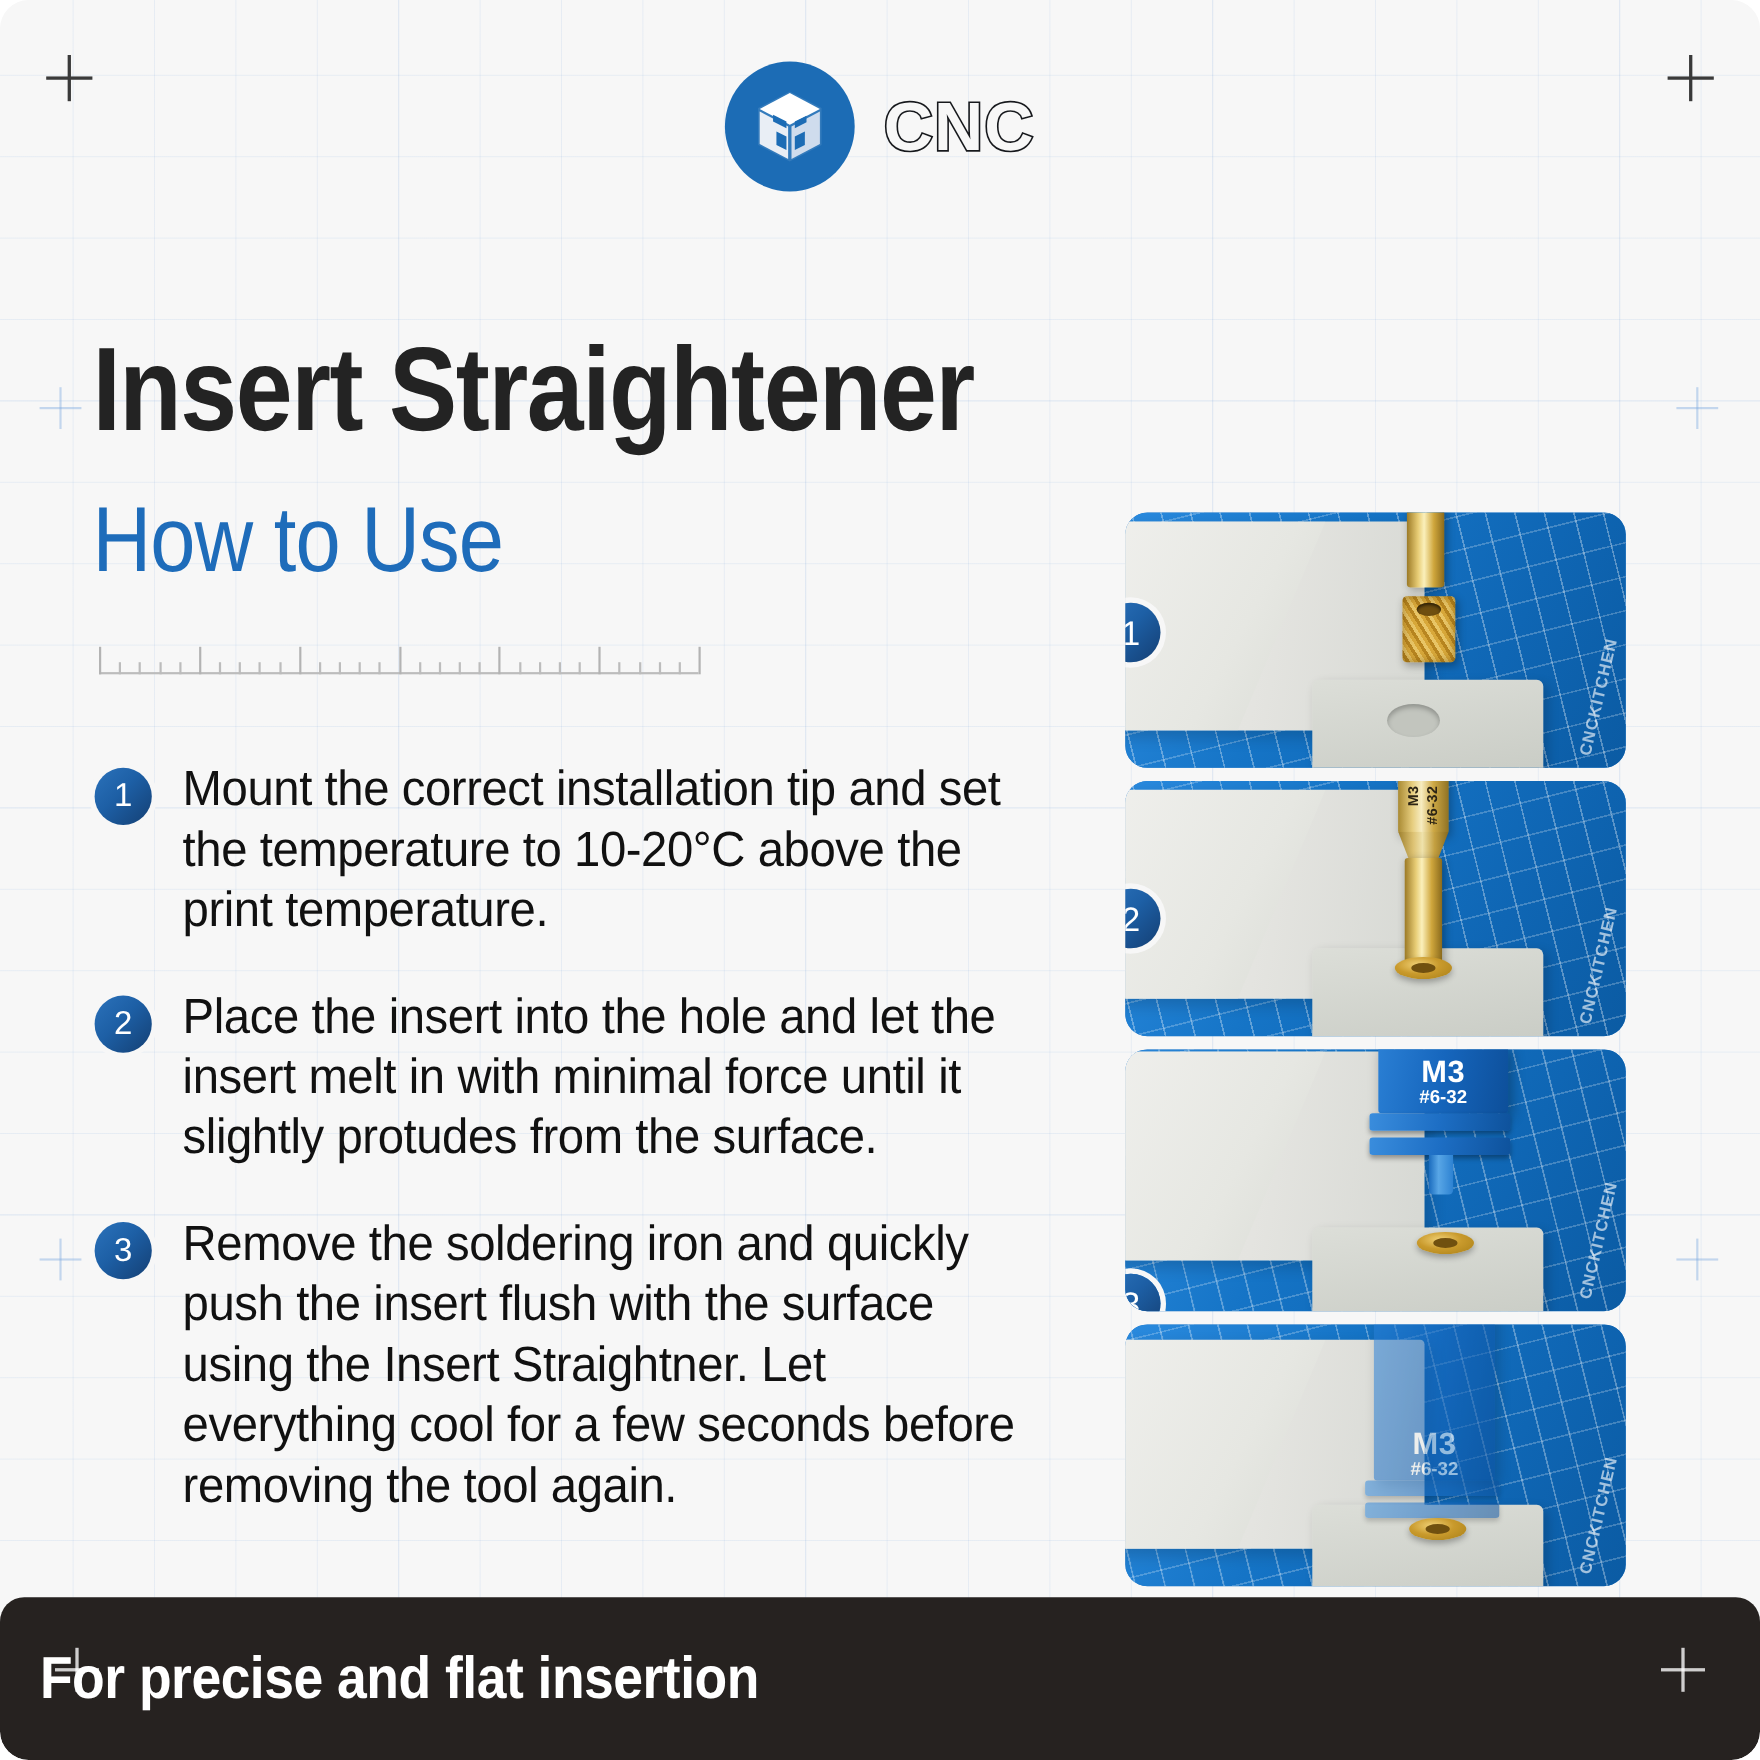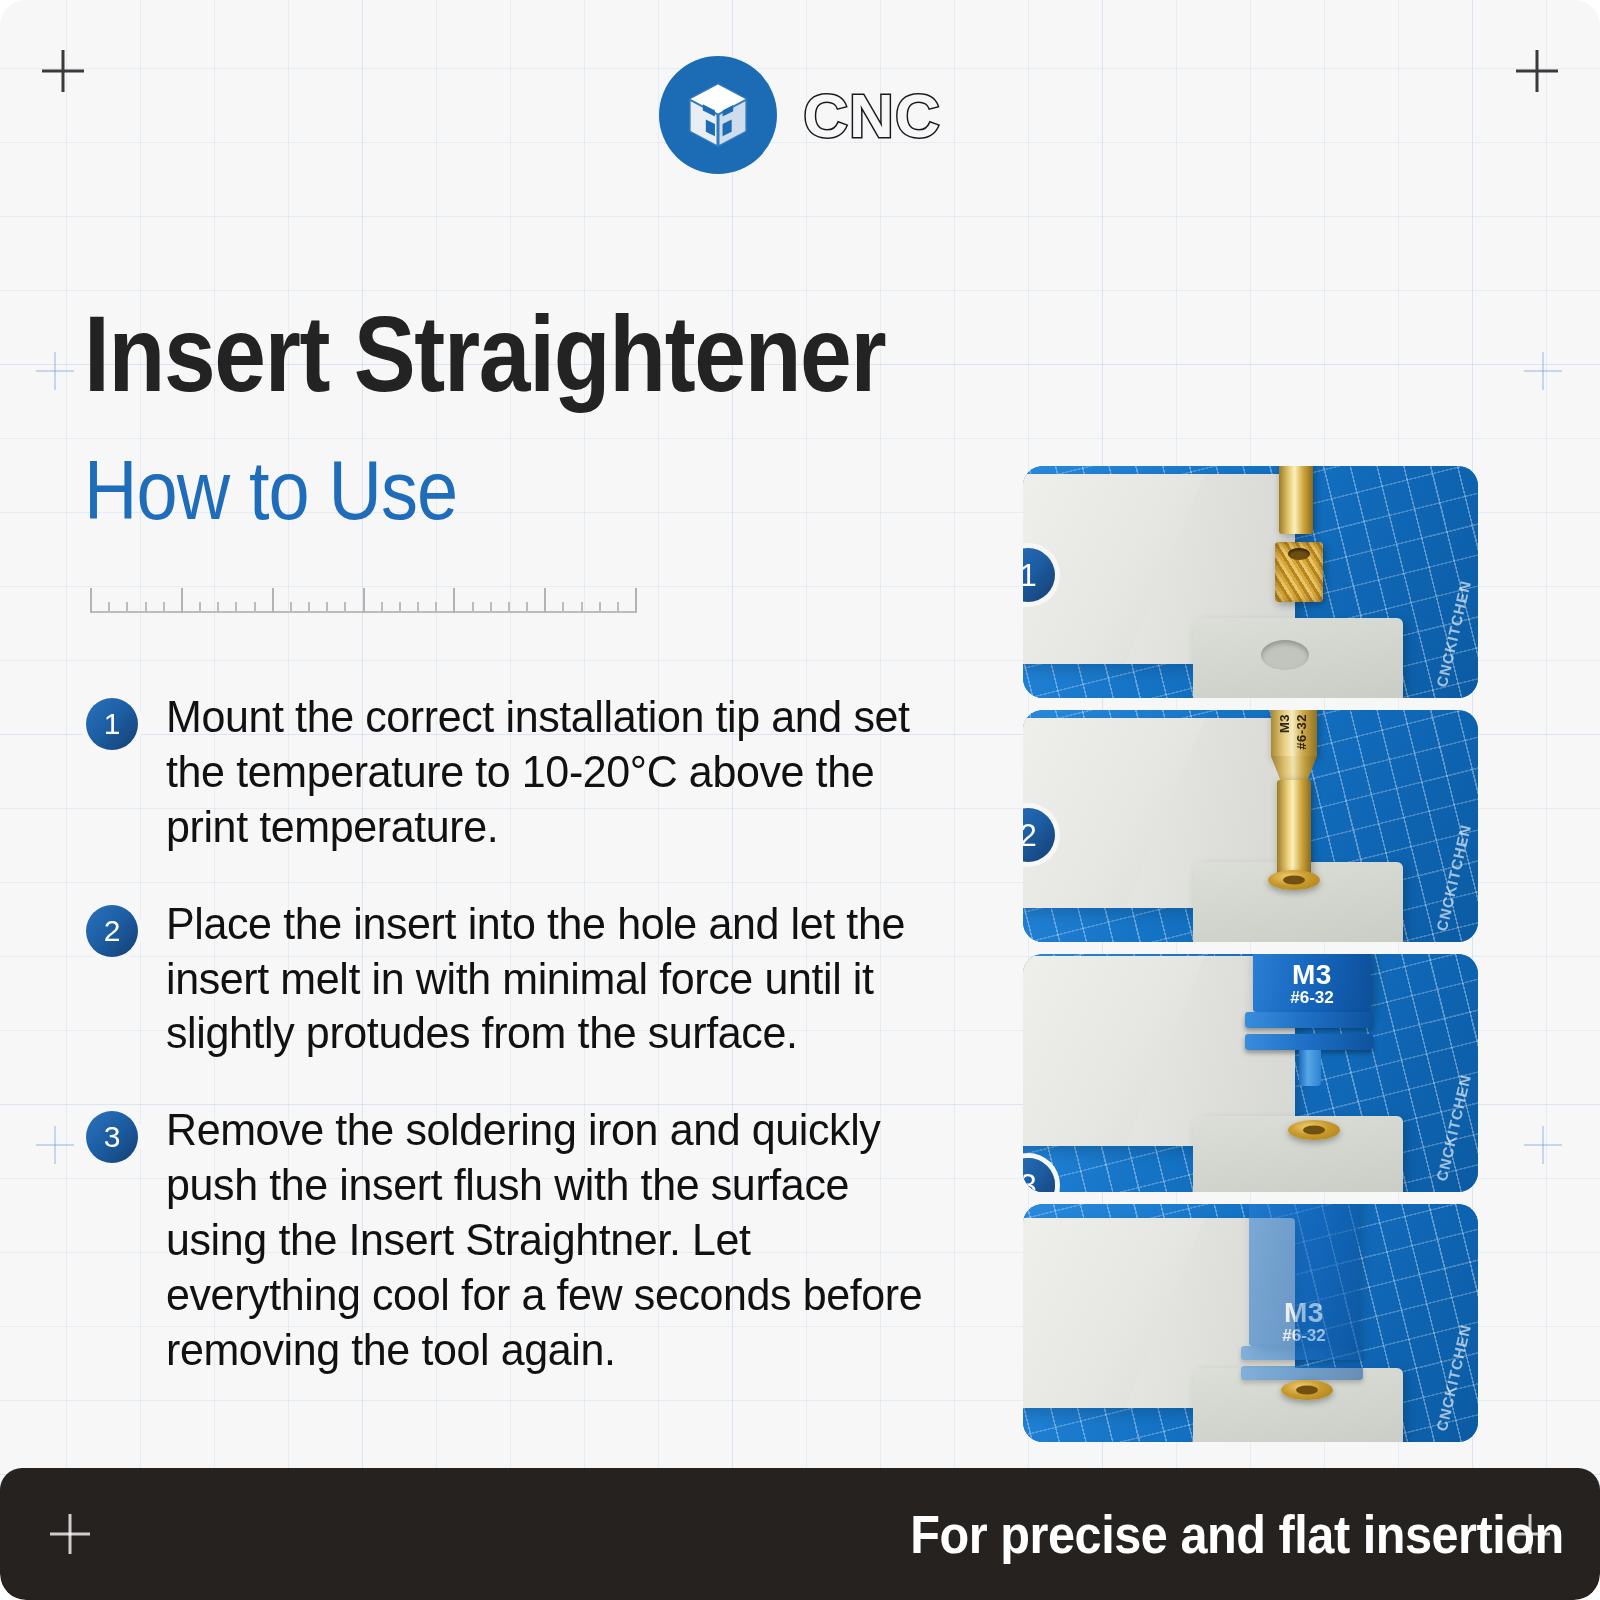--- a/index.html
+++ b/index.html
@@ -376,24 +376,24 @@
     font-size: 31px;
     display: flex; align-items: center; justify-content: center;
     z-index: 6;
     line-height: 1;
   }
 
   
   #footer {
     position: absolute;
     left: 0; right: 0; bottom: 0;
-    height: 132px;
+    height: 148px;
     background: #262220;
     border-radius: 22px 22px 26px 26px;
-    display: flex; align-items: center; justify-content: flex-end;
+    display: flex; align-items: center; justify-content: flex-start;
   }
   #footer-text {
     color: #ffffff;
     font-size: 54px;
     font-weight: 700;
     letter-spacing: -0.5px;
     transform: scaleX(0.9);
   }
 </style>
 </head>

